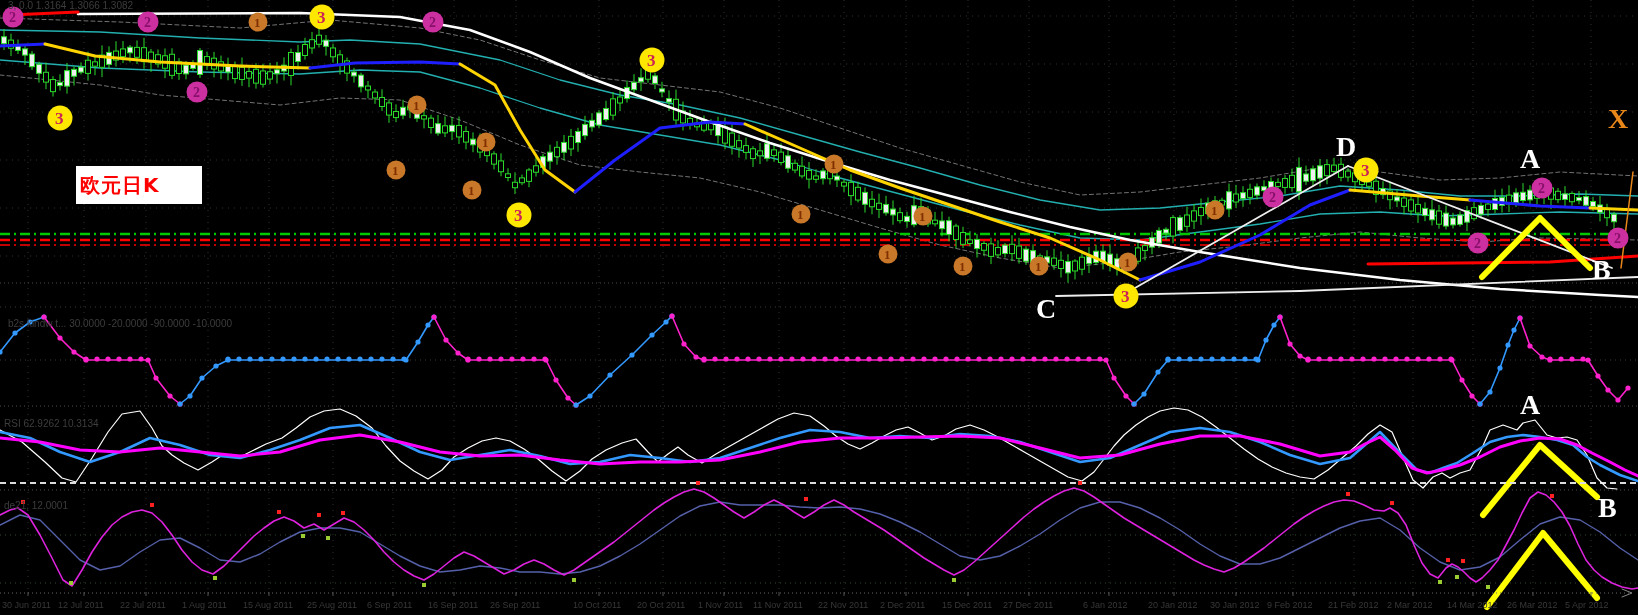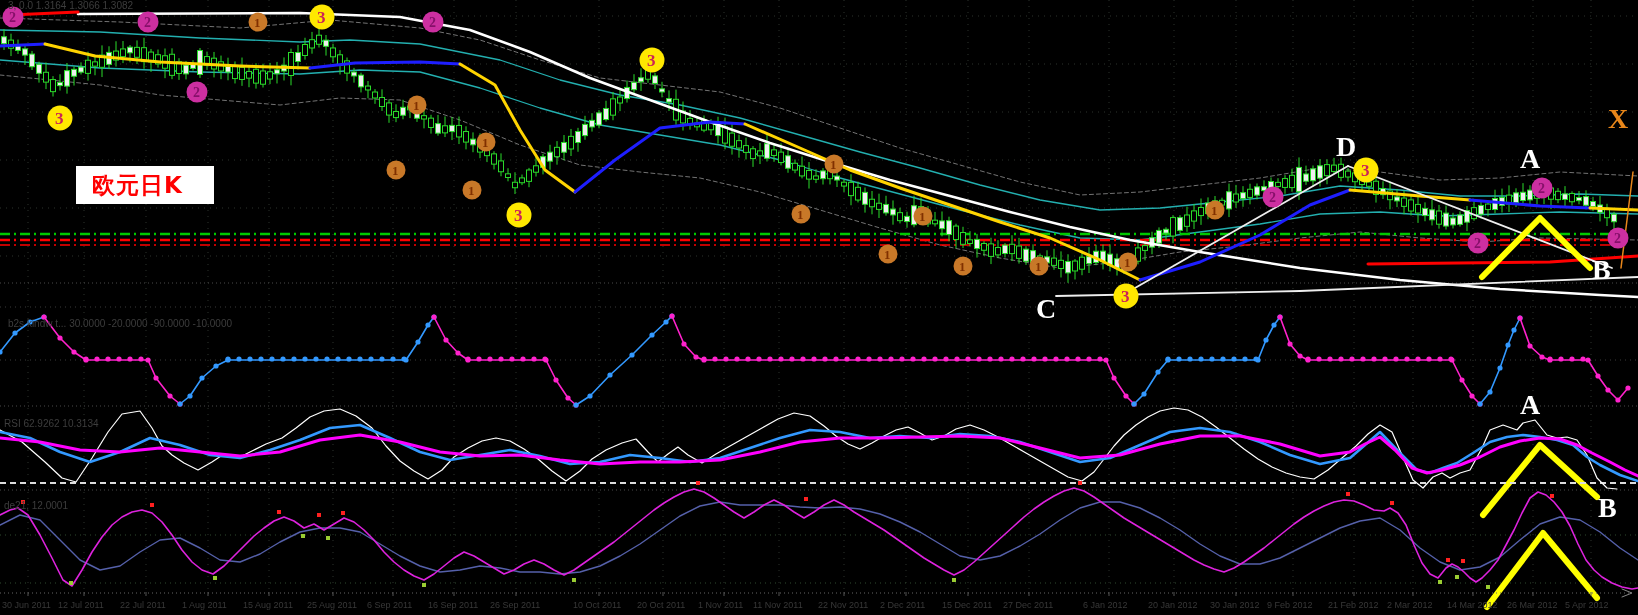--- a/index.html
+++ b/index.html
@@ -1,23 +1,23 @@
 <!DOCTYPE html>
 <html><head>
 <meta charset="utf-8">
 <style>
   html,body{margin:0;padding:0;background:#000;}
   body{width:1638px;height:615px;overflow:hidden;position:relative;font-family:"Liberation Sans",sans-serif;}
   #chart-root{position:absolute;left:0;top:0;width:1638px;height:615px;}
   #chart{position:absolute;left:0;top:0;}
   #pair-label{
     position:absolute;left:76px;top:166px;width:122px;height:38px;
-    background:#ffffff;color:#ff0000;font-weight:bold;font-size:23px;
+    background:#ffffff;color:#ff0000;font-weight:bold;font-size:20px;
     font-family:"DejaVu Sans",sans-serif;display:flex;align-items:center;
-    padding-left:16px;letter-spacing:1px;z-index:5;
+    padding-left:4px;letter-spacing:1px;z-index:5;
   }
 </style>
 </head>
 <body>
 
 <div id="chart-root">
   <svg id="chart" width="1638" height="615" viewBox="0 0 1638 615">
       <line x1="28" y1="0" x2="28" y2="592" stroke="#2c332c" stroke-dasharray="1 5"></line>
       <line x1="84" y1="0" x2="84" y2="592" stroke="#2c332c" stroke-dasharray="1 5"></line>
       <line x1="146" y1="0" x2="146" y2="592" stroke="#2c332c" stroke-dasharray="1 5"></line>

